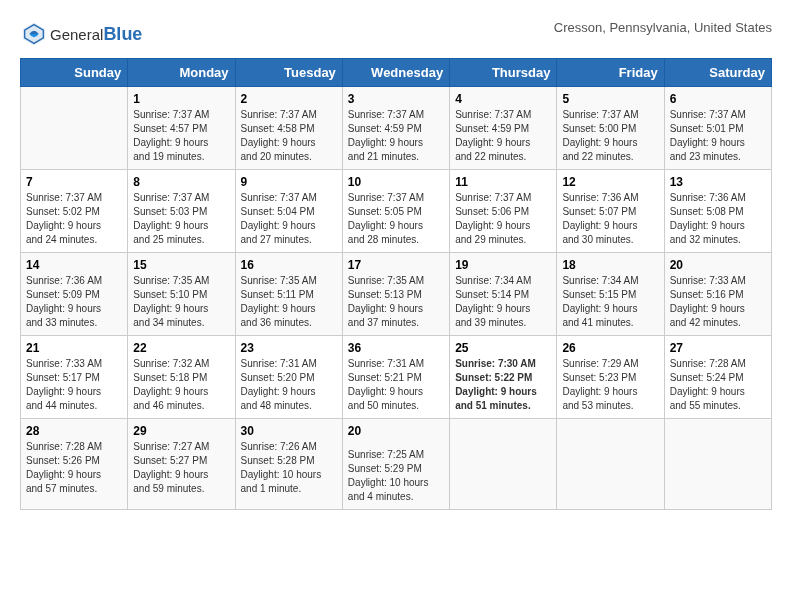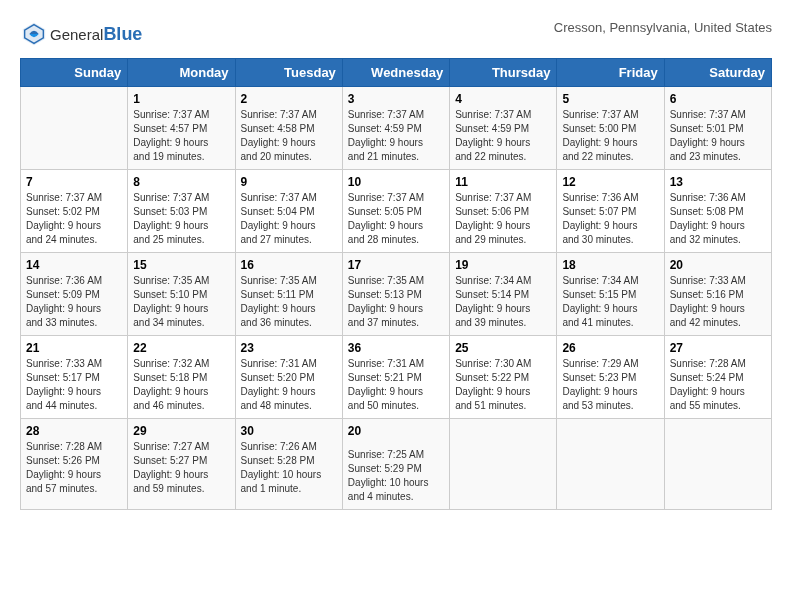--- a/index.html
+++ b/index.html
@@ -293,21 +293,21 @@
         </td>
         <td>
           <span class="day-num">36</span>
           <div class="day-info" style="white-space: pre-line;">Sunrise: 7:31 AM
 Sunset: 5:21 PM
 Daylight: 9 hours
 and 50 minutes.</div>
         </td>
         <td>
           <span class="day-num">25</span>
-          <div class="day-info" style="white-space: pre-line;">Sunrise: 7:30 AM
+          <div class="day-info" style="white-space: pre-line; font-weight: bold;">Sunrise: 7:30 AM
 Sunset: 5:22 PM
 Daylight: 9 hours
 and 51 minutes.</div>
         </td>
         <td>
           <span class="day-num">26</span>
           <div class="day-info" style="white-space: pre-line;">Sunrise: 7:29 AM
 Sunset: 5:23 PM
 Daylight: 9 hours
 and 53 minutes.</div>

